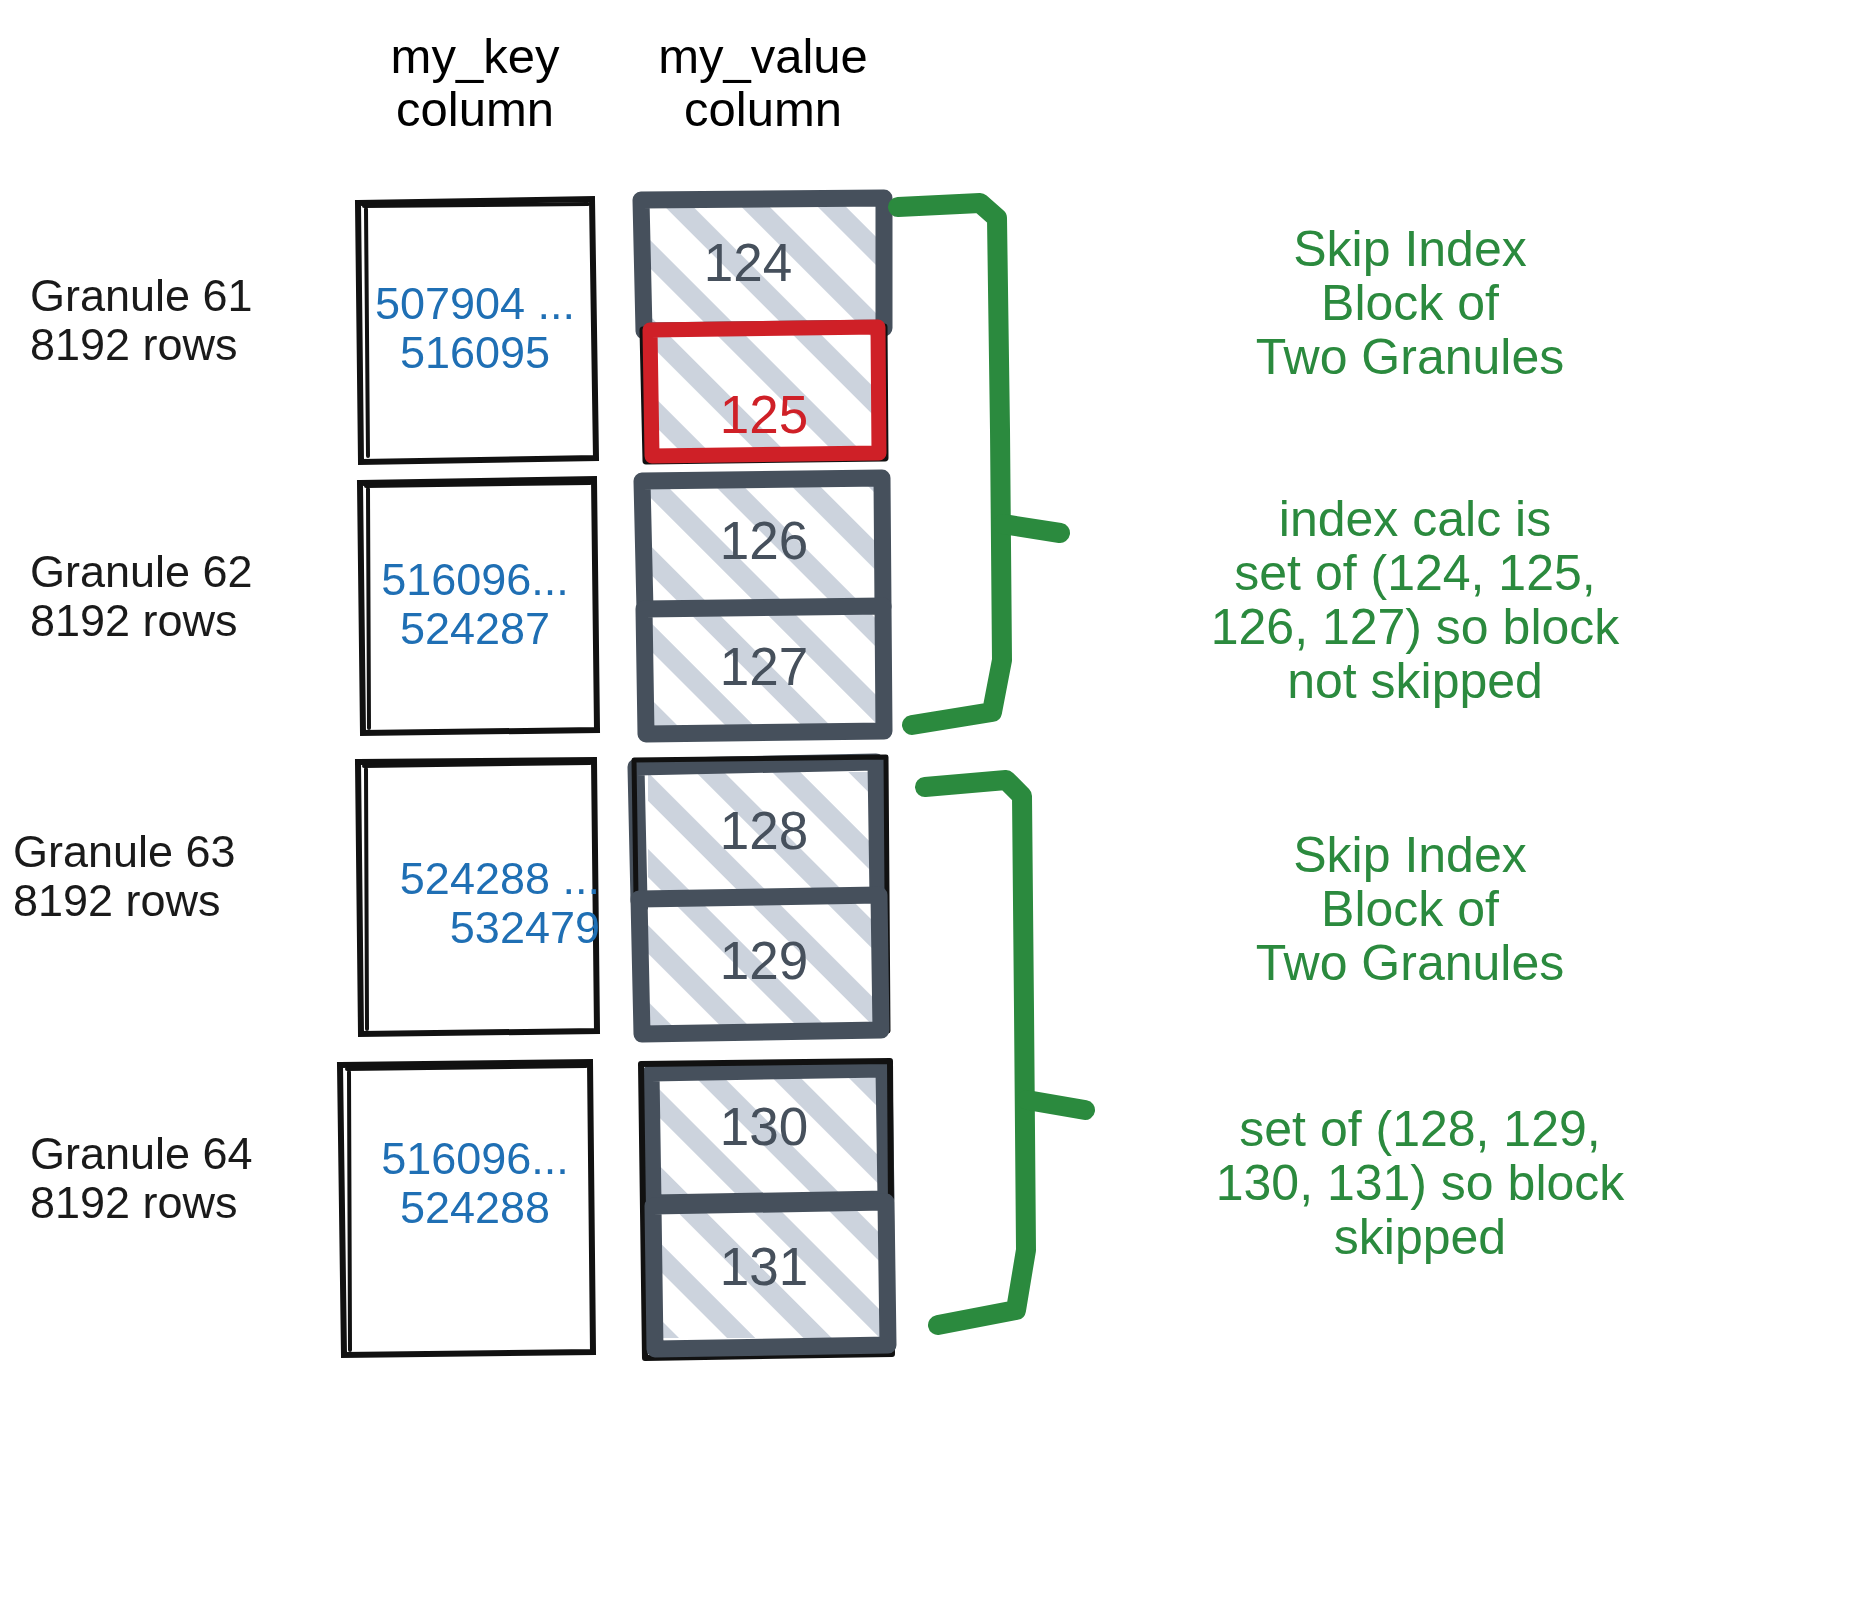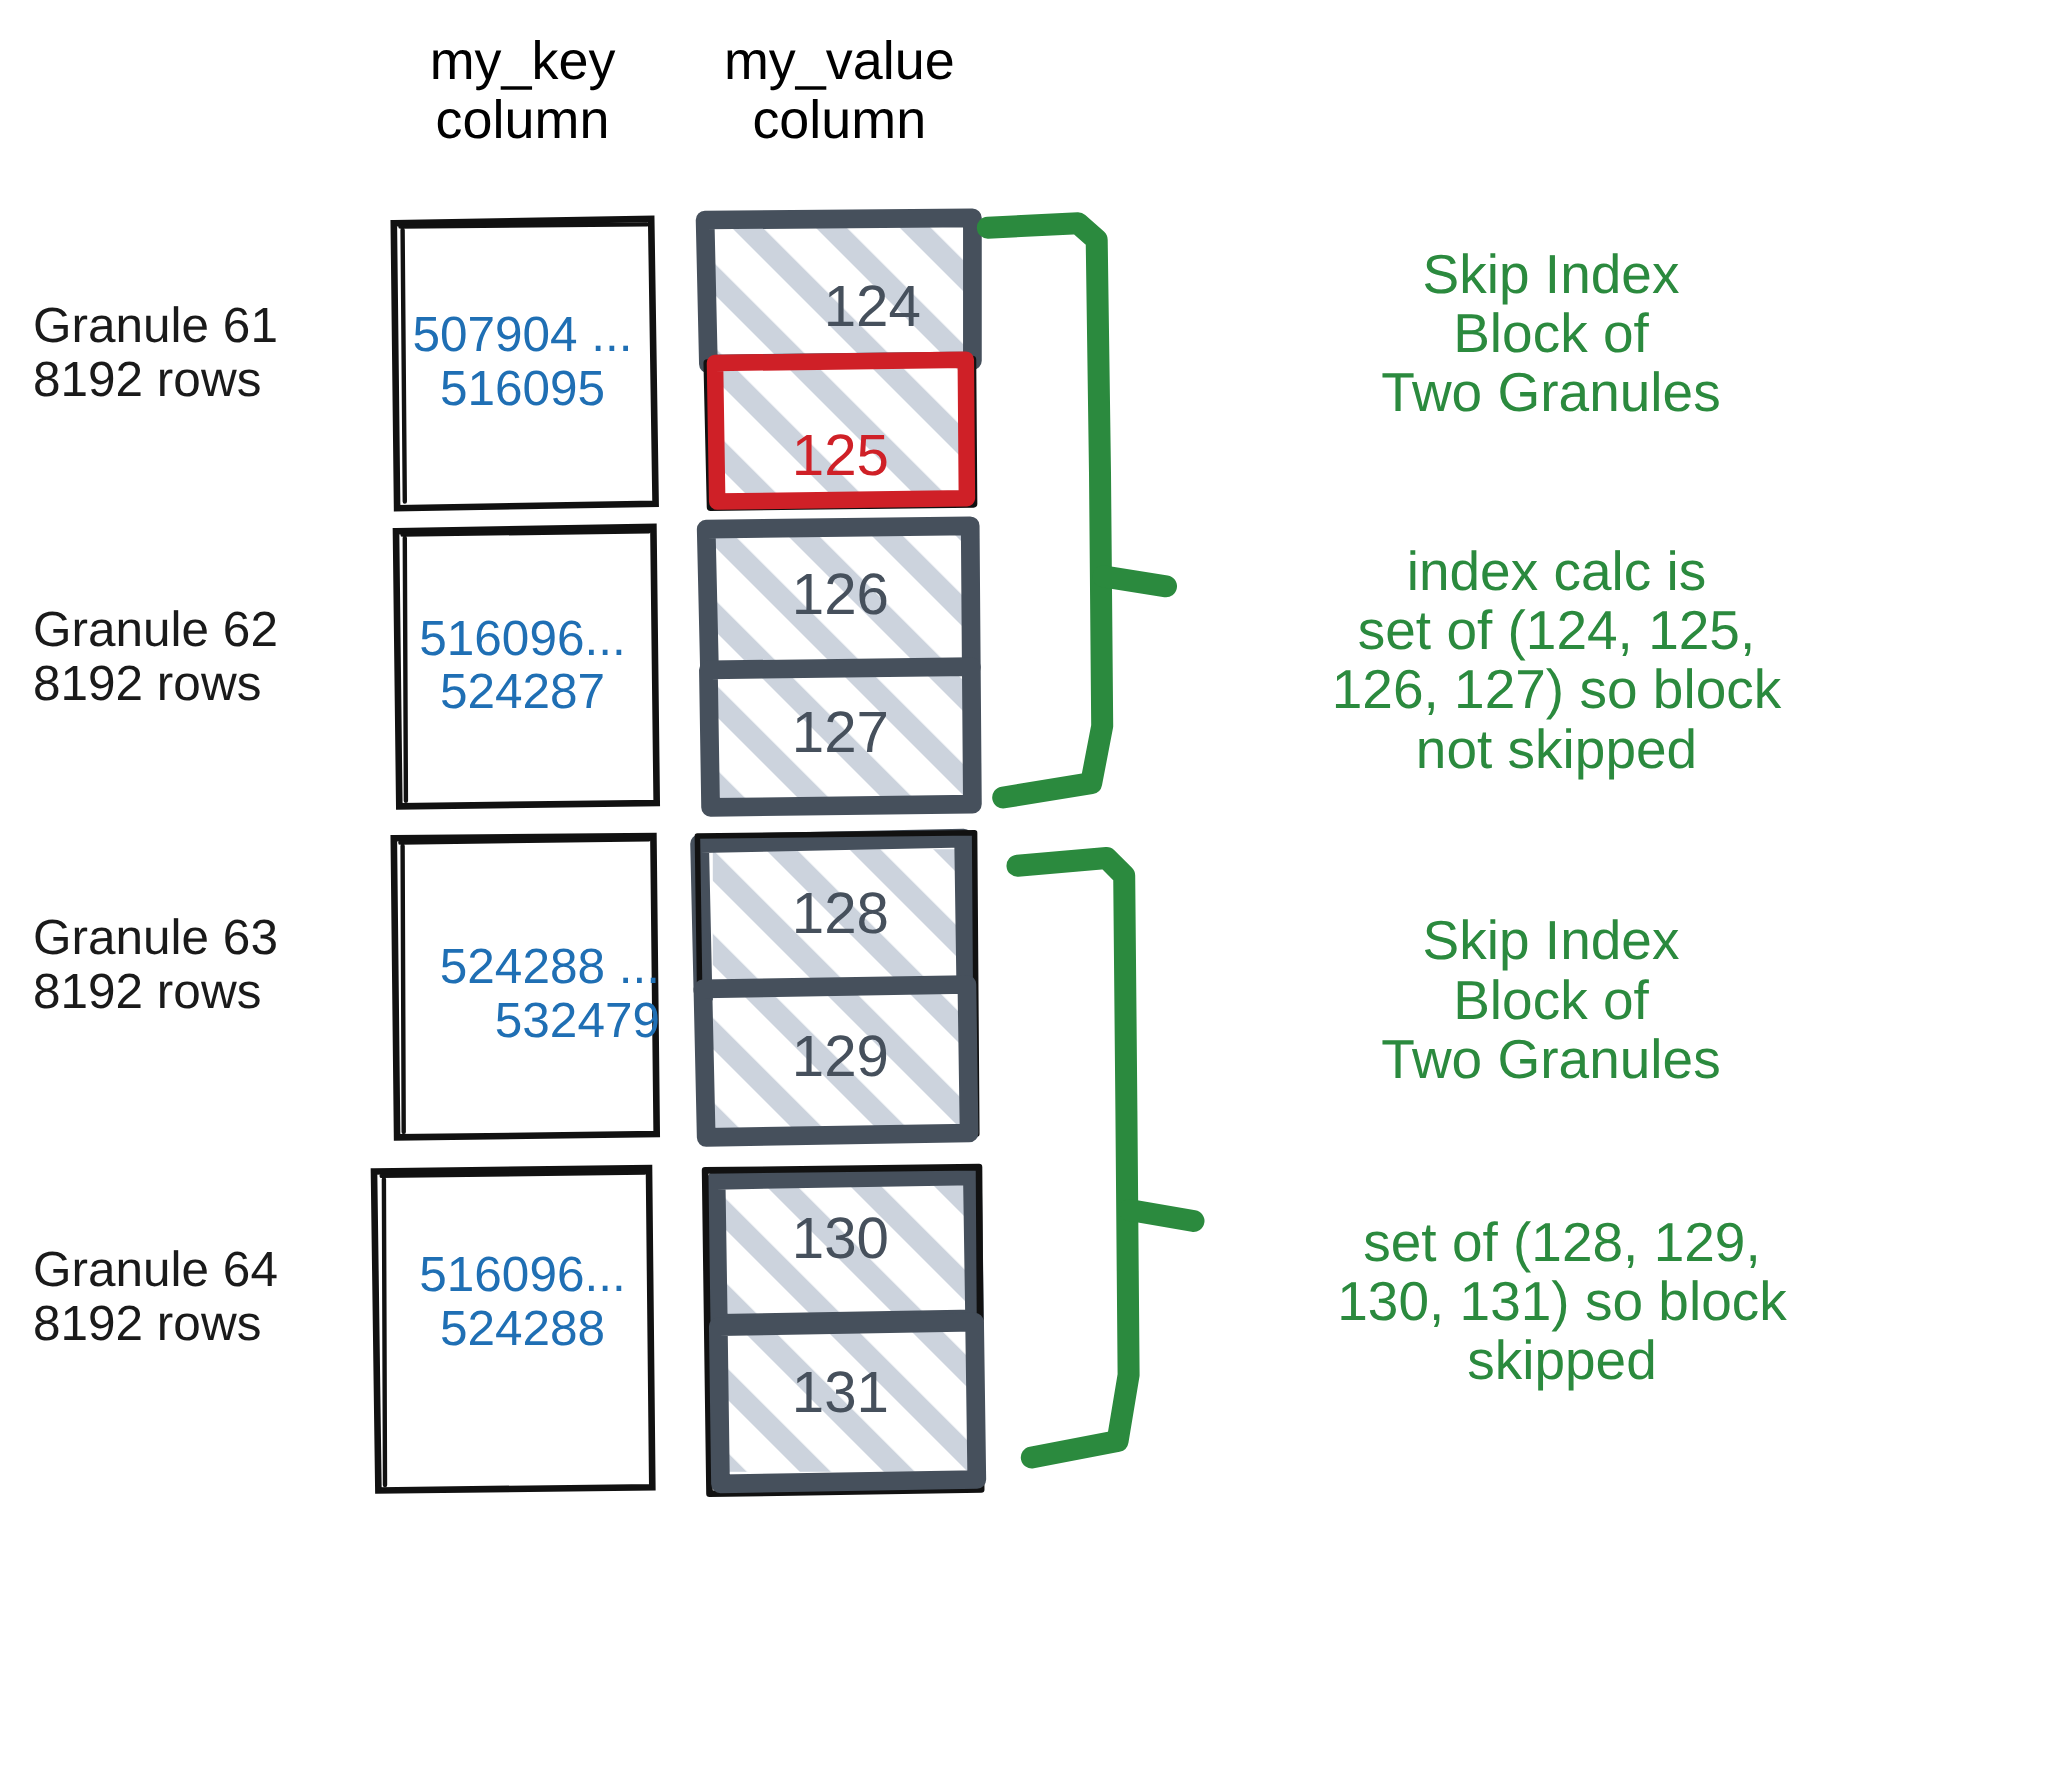--- a/index.html
+++ b/index.html
@@ -186,31 +186,31 @@
 
   <div class="txt col-header" style="left:330px; top:30px; width:290px;">my_key
 column</div>
   <div class="txt col-header" style="left:618px; top:30px; width:290px;">my_value
 column</div>
 
   <div class="txt granule-label" style="left:30px; top:272px; width:300px;">Granule 61
 8192 rows</div>
   <div class="txt key-text" style="left:350px; top:280px; width:250px;">507904 ...
 516095</div>
-  <div class="txt val-text" style="left:677px; top:234px; width:232px;margin-top:16px;">124</div>
+  <div class="txt val-text" style="left:632px; top:234px; width:232px;">124</div>
   <div class="txt val-text highlight" style="left:648px; top:362px; width:232px;">125</div>
 
   <div class="txt granule-label" style="left:30px; top:548px; width:300px;">Granule 62
 8192 rows</div>
   <div class="txt key-text" style="left:350px; top:556px; width:250px;">516096...
 524287</div>
   <div class="txt val-text" style="left:648px; top:512px; width:232px;text-align:center;">126</div>
   <div class="txt val-text" style="left:648px; top:638px; width:232px;">127</div>
 
-  <div class="txt granule-label" style="left:30px; top:828px; width:300px;">Granule 63
+  <div class="txt granule-label" style="left:13px; top:828px; width:300px;">Granule 63
 8192 rows</div>
   <div class="txt key-text" style="left:350px; top:855px; width:250px;text-align:right;">524288 ...
 532479</div>
   <div class="txt val-text" style="left:648px; top:802px; width:232px;">128</div>
   <div class="txt val-text" style="left:648px; top:932px; width:232px;">129</div>
 
   <div class="txt granule-label" style="left:30px; top:1130px; width:300px;">Granule 64
 8192 rows</div>
   <div class="txt key-text" style="left:350px; top:1135px; width:250px;">516096...
 524288</div>

